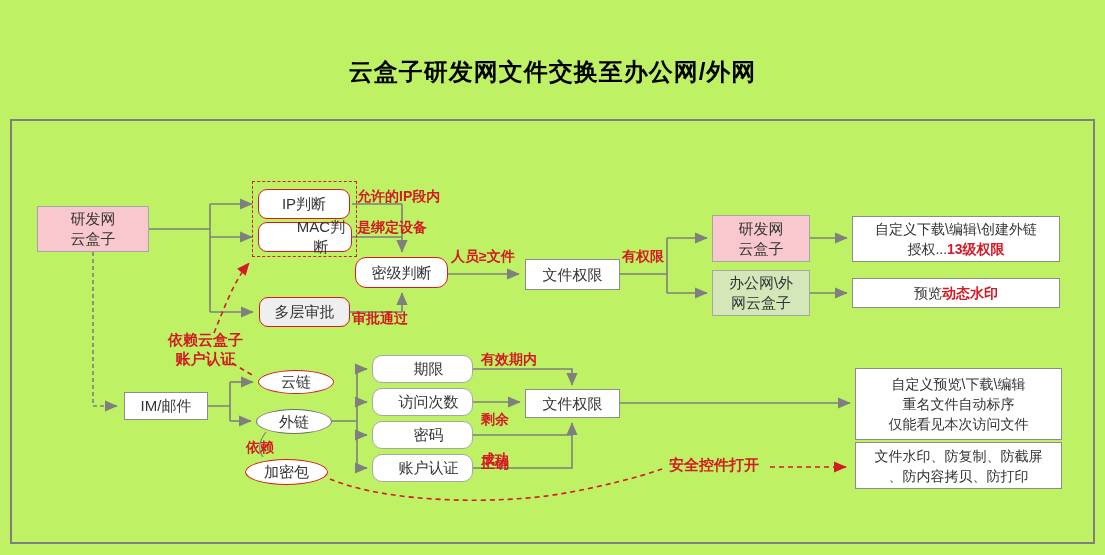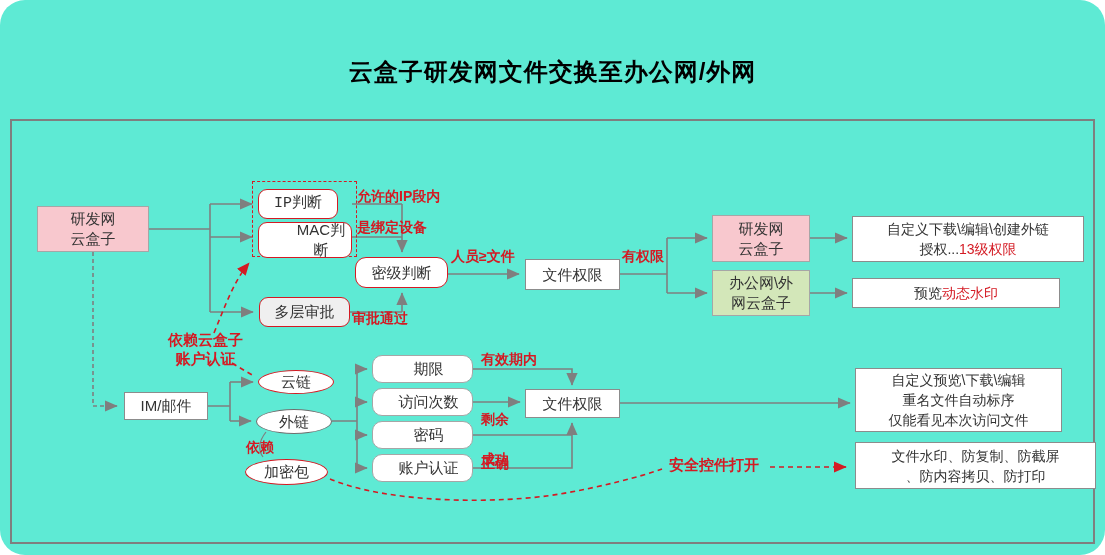--- a/index.html
+++ b/index.html
@@ -1,18 +1,18 @@
 <!DOCTYPE html>
 <html style="--pink: #F8C8CE; --green: #D3E7B9; --red: #D41A23; --line: #7F7F7F; --border: #A6A6A6; --grayfill: #EFEFEF;"><head>
 <meta charset="utf-8">
 <style>
   html,body{margin:0;padding:0;background:#fff;}
   #canvas{
-    position:relative;width:1105px;height:555px;background:#5eead4;overflow:hidden;
-    font-family:"Liberation Sans","DejaVu Sans",sans-serif;color:#333;border-radius:25px;
+    position:relative;width:1105px;height:555px;background:#bef264;overflow:hidden;
+    font-family:"Liberation Sans","DejaVu Sans",sans-serif;color:#333;
   }
   .abs{position:absolute;box-sizing:border-box;}
   #title{
     left:0;top:56px;width:1105px;text-align:center;
     font-size:24px;font-weight:bold;color:#000;letter-spacing:1px;
   }
   #frame{
     left:10px;top:119px;width:1085px;height:425px;
     border:2px solid #7f7f7f;background:transparent;
   }
@@ -28,21 +28,21 @@
   .grayfillbox{border:1.8px solid var(--red,#D41A23);border-radius:9px;background:var(--grayfill,#EFEFEF);}
   .rect{border:1.4px solid #8c8c8c;background:#fff;}
   .roundgray{border:1.4px solid var(--border,#A6A6A6);border-radius:10px;background:#fff;padding-left:12px;}
   .ellipse{border-radius:50%;background:#fff;}
   .ellipse.red{border:1.8px solid var(--red,#D41A23);}
   .ellipse.gray{border:1.6px solid #6e6e6e;}
   .dashedgroup{border:1.6px dashed var(--red,#D41A23);background:transparent;}
 
   .rlabel{color:var(--red,#D41A23);font-size:14px;font-weight:600;white-space:nowrap;}
   .bigbox{font-size:14px;line-height:20px;flex-direction:column;}
-  .redstrong{color:var(--red,#D41A23);font-weight:normal;}
+  .redstrong{color:var(--red,#D41A23);font-weight:bold;}
   .ln{display:block;}
 </style>
 </head>
 <body>
 
 <div id="canvas">
 
   <div id="title" class="abs">云盒子研发网文件交换至办公网/外网</div>
   <div id="frame" class="abs"></div>
 
@@ -95,24 +95,24 @@
   </svg>
 
   <div class="abs node pink" style="left:37px;top:206px;width:112px;height:46px;">
     <div>
         <span class="ln">研发网</span>
         <span class="ln">云盒子</span>
       </div>
   </div>
 
   <div class="abs dashedgroup" style="left:252px;top:181px;width:105px;height:76px;"></div>
-  <div class="abs node redbox" style="left:258px;top:189px;width:80px;height:30px;font-family:Liberation Mono, monospace;">
+  <div class="abs node redbox" style="left:258px;top:189px;width:92px;height:30px;">
     <span>IP判断</span>
   </div>
-  <div class="abs node redbox" style="left:258px;top:222px;width:94px;height:36px;padding-left:32px;">
+  <div class="abs node redbox" style="left:258px;top:222px;width:94px;height:30px;padding-left:32px;">
     <span>MAC判断</span>
   </div>
   <div class="abs node grayfillbox" style="left:259px;top:297px;width:91px;height:30px;">
     <span>多层审批</span>
   </div>
   <div class="abs node redbox" style="left:355px;top:257px;width:93px;height:31px;border-radius:11px;">
     <span>密级判断</span>
   </div>
   <div class="abs node rect" style="left:525px;top:259px;width:95px;height:31px;">
     <span>文件权限</span>
@@ -122,21 +122,21 @@
         <span class="ln">研发网</span>
         <span class="ln">云盒子</span>
       </div>
   </div>
   <div class="abs node green" style="left:712px;top:270px;width:98px;height:46px;">
     <div>
         <span class="ln">办公网\外</span>
         <span class="ln">网云盒子</span>
       </div>
   </div>
-  <div class="abs node rect bigbox" style="left:852px;top:216px;width:232px;height:46px;">
+  <div class="abs node rect bigbox" style="left:852px;top:216px;width:208px;height:46px;">
     <span class="ln">自定义下载\编辑\创建外链</span>
     <span class="ln"><span>授权...</span><span class="redstrong">13级权限</span></span>
   </div>
   <div class="abs node rect bigbox" style="left:852px;top:278px;width:208px;height:30px;">
     <span class="ln"><span>预览</span><span class="redstrong">动态水印</span></span>
   </div>
 
   <div class="abs node rect" style="left:124px;top:392px;width:84px;height:28px;">
     <span>IM/邮件</span>
   </div>
@@ -157,26 +157,26 @@
   </div>
   <div class="abs node roundgray" style="left:372px;top:421px;width:101px;height:28px;">
     <span>密码</span>
   </div>
   <div class="abs node roundgray" style="left:372px;top:454px;width:101px;height:28px;">
     <span>账户认证</span>
   </div>
   <div class="abs node rect" style="left:525px;top:389px;width:95px;height:29px;">
     <span>文件权限</span>
   </div>
-  <div class="abs node rect bigbox" style="left:855px;top:368px;width:207px;height:64px;">
+  <div class="abs node rect bigbox" style="left:855px;top:368px;width:207px;height:72px;">
     <span class="ln">自定义预览\下载\编辑</span>
     <span class="ln">重名文件自动标序</span>
     <span class="ln">仅能看见本次访问文件</span>
   </div>
-  <div class="abs node rect bigbox" style="left:855px;top:442px;width:241px;height:47px;">
+  <div class="abs node rect bigbox" style="left:855px;top:442px;width:207px;height:47px;">
     <span class="ln">文件水印、防复制、防截屏</span>
     <span class="ln">、防内容拷贝、防打印</span>
   </div>
 
   <div class="abs rlabel" style="left:357px;top:188px;">允许的IP段内</div>
   <div class="abs rlabel" style="left:357px;top:219px;">是绑定设备</div>
   <div class="abs rlabel" style="left:451px;top:248px;">人员≥文件</div>
   <div class="abs rlabel" style="left:622px;top:248px;">有权限</div>
   <div class="abs rlabel" style="left:352px;top:310px;">审批通过</div>
   <div class="abs rlabel" style="left:158px;top:331px;width:95px;text-align:center;font-size:15px;">

